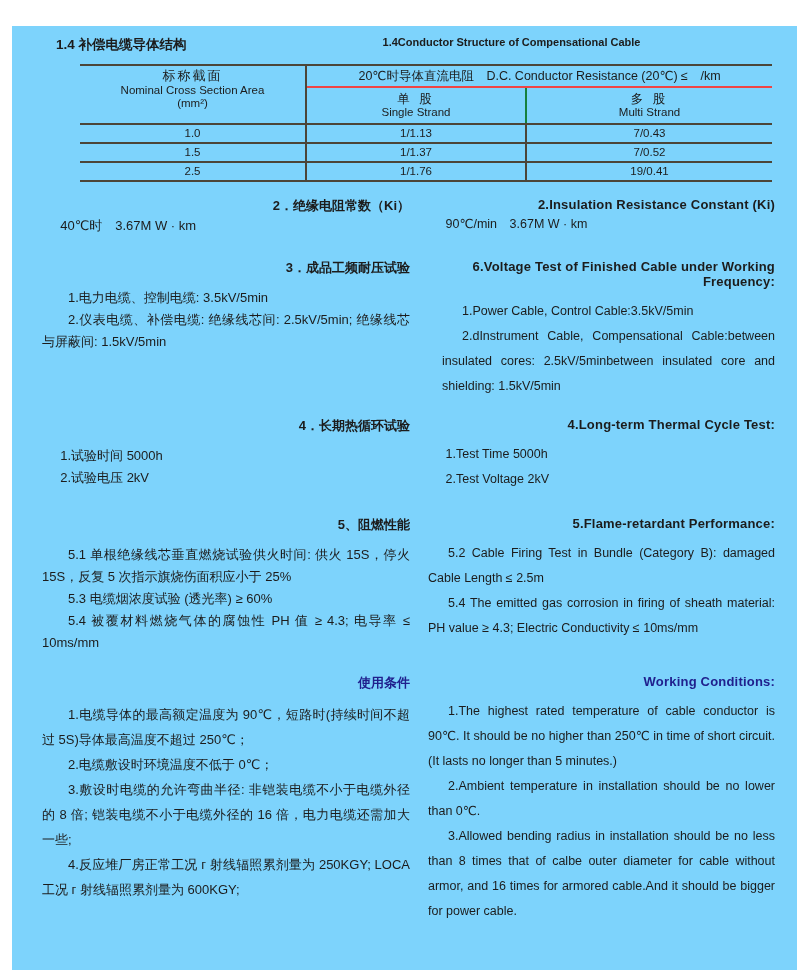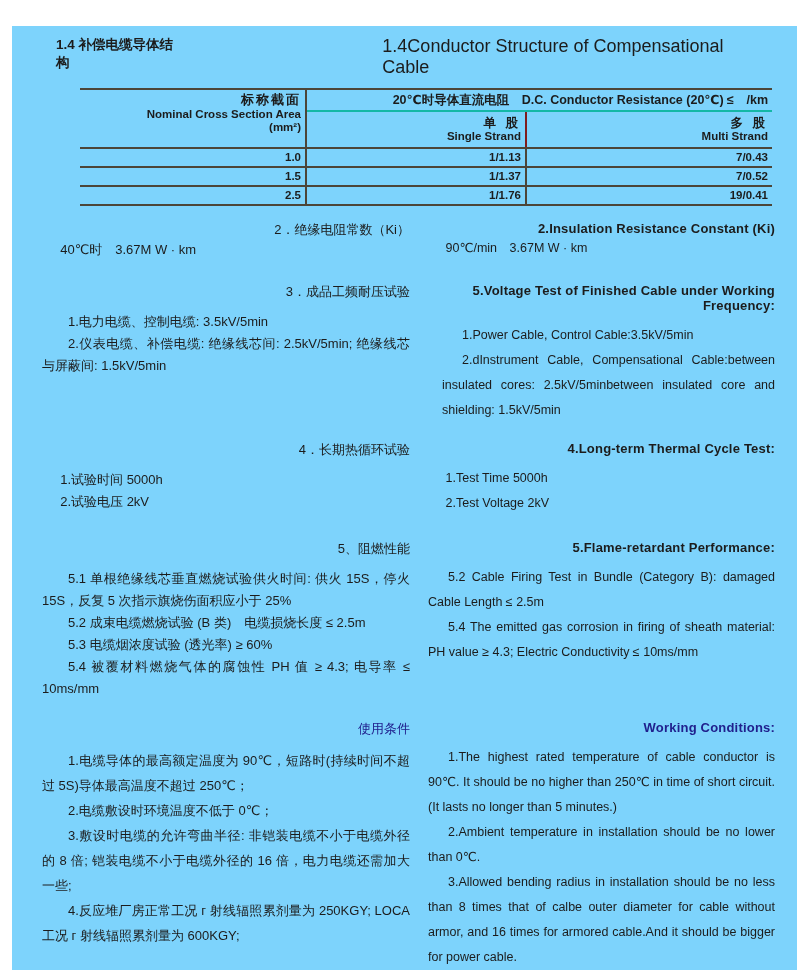--- a/index.html
+++ b/index.html
@@ -13,55 +13,55 @@
   .page {
     margin:26px 3px 0 12px;
     background:#7dd3fc;
     height:945px;
     box-sizing:border-box;
     padding:6px 22px 12px 30px;
   }
   
   .title-row { display:flex; margin:4px 0 10px 0; }
   .title-zh { font-size:13.5px; font-weight:700; margin-left:14px; }
-  .title-en { font-size:18px; font-weight:400; margin-left:196px; }
+  .title-en { font-size:11px; font-weight:700; margin-left:196px; }
 
   
   table.spec {
     border-collapse:collapse;
     margin-left:38px;
     width:692px;
     border-top:2px solid #4c4538;
     border-bottom:2px solid #4c4538;
     table-layout:fixed;
   }
   table.spec th, table.spec td {
-    font-weight:700; text-align:right; vertical-align:middle;
+    font-weight:400; text-align:center; vertical-align:middle;
     padding:1px 4px; line-height:1.15;
   }
   col.c1 { width:226px; } col.c2 { width:220px; } col.c3 { width:246px; }
   th.hdr-left { border-right:2px solid #4c4538; border-bottom:2px solid #4c4538; }
   th.hdr-left .l1 { font-size:13px; letter-spacing:2px; padding-top:2px; }
   th.hdr-left .l2 { font-size:11.5px; }
   th.hdr-left .l3 { font-size:11.5px; padding-bottom:12px; }
-  th.hdr-merged { border-bottom:2px solid #14b8a6; font-size:12.5px; padding:5px 2px; }
+  th.hdr-merged { border-bottom:2px solid #ef4444; font-size:12.5px; padding:5px 2px; }
   th.sub { border-bottom:2px solid #4c4538; padding:2px; }
-  th.sub.first { border-right:2px solid #7f1d1d; }
+  th.sub.first { border-right:2px solid #15803d; }
   th.sub .l1 { font-size:12.5px; letter-spacing:3px; }
   th.sub .l2 { font-size:11.5px; }
   tr.data td { font-size:11.5px; height:15px; border-bottom:2px solid #4c4538; }
   tr.data:last-child td { border-bottom:none; }
   tr.data td.b1 { border-right:2px solid #4c4538; }
   tr.data td.b2 { border-right:2px solid #4c4538; }
 
   
   .sec { display:grid; grid-template-columns:368px 1fr; column-gap:18px; }
   .sec h3 { margin:0; font-size:13px; }
   .h-right { text-align:right; }
-  .zh-h { font-weight:400; }
+  .zh-h { font-weight:700; }
   .en-h { font-weight:700; letter-spacing:0.2px; }
   .navy { color:#20208d; }
   p.zh {
     margin:0; font-size:13px; line-height:22px;
     text-indent:2em; text-align:justify;
   }
   p.en {
     margin:0; font-size:12.5px; line-height:25px;
     text-indent:1.6em; text-align:justify;
   }
@@ -143,21 +143,21 @@
 
   <div class="sec mt-s3">
     <div>
       <h3 class="h-right zh-h">3．成品工频耐压试验</h3>
       <div class="body-gap">
         <p class="zh">1.电力电缆、控制电缆: 3.5kV/5min</p>
         <p class="zh">2.仪表电缆、补偿电缆: 绝缘线芯间: 2.5kV/5min; 绝缘线芯与屏蔽间: 1.5kV/5min</p>
       </div>
     </div>
     <div>
-      <h3 class="h-right en-h">5.Voltage Test of Finished Cable under Working Frequency:</h3>
+      <h3 class="h-right en-h">6.Voltage Test of Finished Cable under Working Frequency:</h3>
       <div class="body-gap">
         <p class="en">1.Power Cable, Control Cable:3.5kV/5min</p>
         <p class="en">2.dInstrument Cable, Compensational Cable:between insulated cores: 2.5kV/5minbetween insulated core and shielding: 1.5kV/5min</p>
       </div>
     </div>
   </div>
 
   <div class="sec mt-s4">
     <div>
       <h3 class="h-right zh-h">4．长期热循环试验</h3>
@@ -173,21 +173,20 @@
         <p class="en noindent">2.Test Voltage 2kV</p>
       </div>
     </div>
   </div>
 
   <div class="sec mt-s5">
     <div>
       <h3 class="h-right zh-h">5、阻燃性能</h3>
       <div class="body-gap">
         <p class="zh">5.1 单根绝缘线芯垂直燃烧试验供火时间: 供火 15S，停火 15S，反复 5 次指示旗烧伤面积应小于 25%</p>
-        <p class="zh">5.2 成束电缆燃烧试验 (B 类)　电缆损烧长度 ≤ 2.5m</p>
         <p class="zh">5.3 电缆烟浓度试验 (透光率) ≥ 60%</p>
         <p class="zh">5.4 被覆材料燃烧气体的腐蚀性 PH 值 ≥ 4.3; 电导率 ≤ 10ms/mm</p>
       </div>
     </div>
     <div>
       <h3 class="h-right en-h">5.Flame-retardant Performance:</h3>
       <div class="body-gap">
         <p class="en">5.2 Cable Firing Test in Bundle (Category B):  damaged Cable Length ≤ 2.5m</p>
         <p class="en">5.4 The emitted gas corrosion in firing of sheath material: PH value ≥ 4.3; Electric Conductivity ≤ 10ms/mm</p>
       </div>

